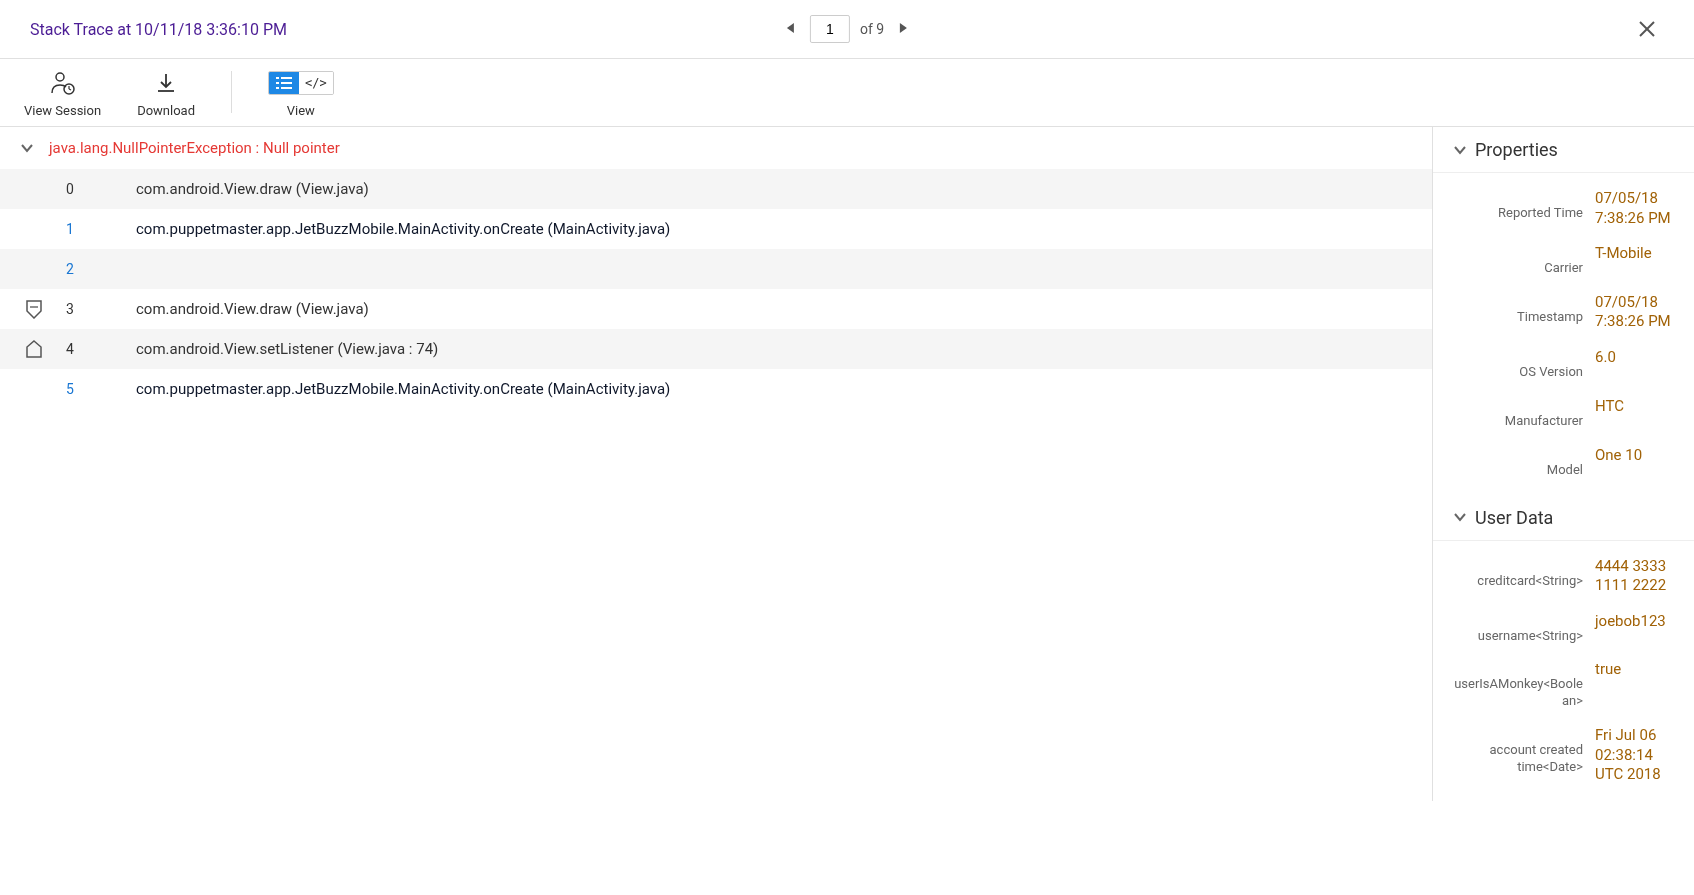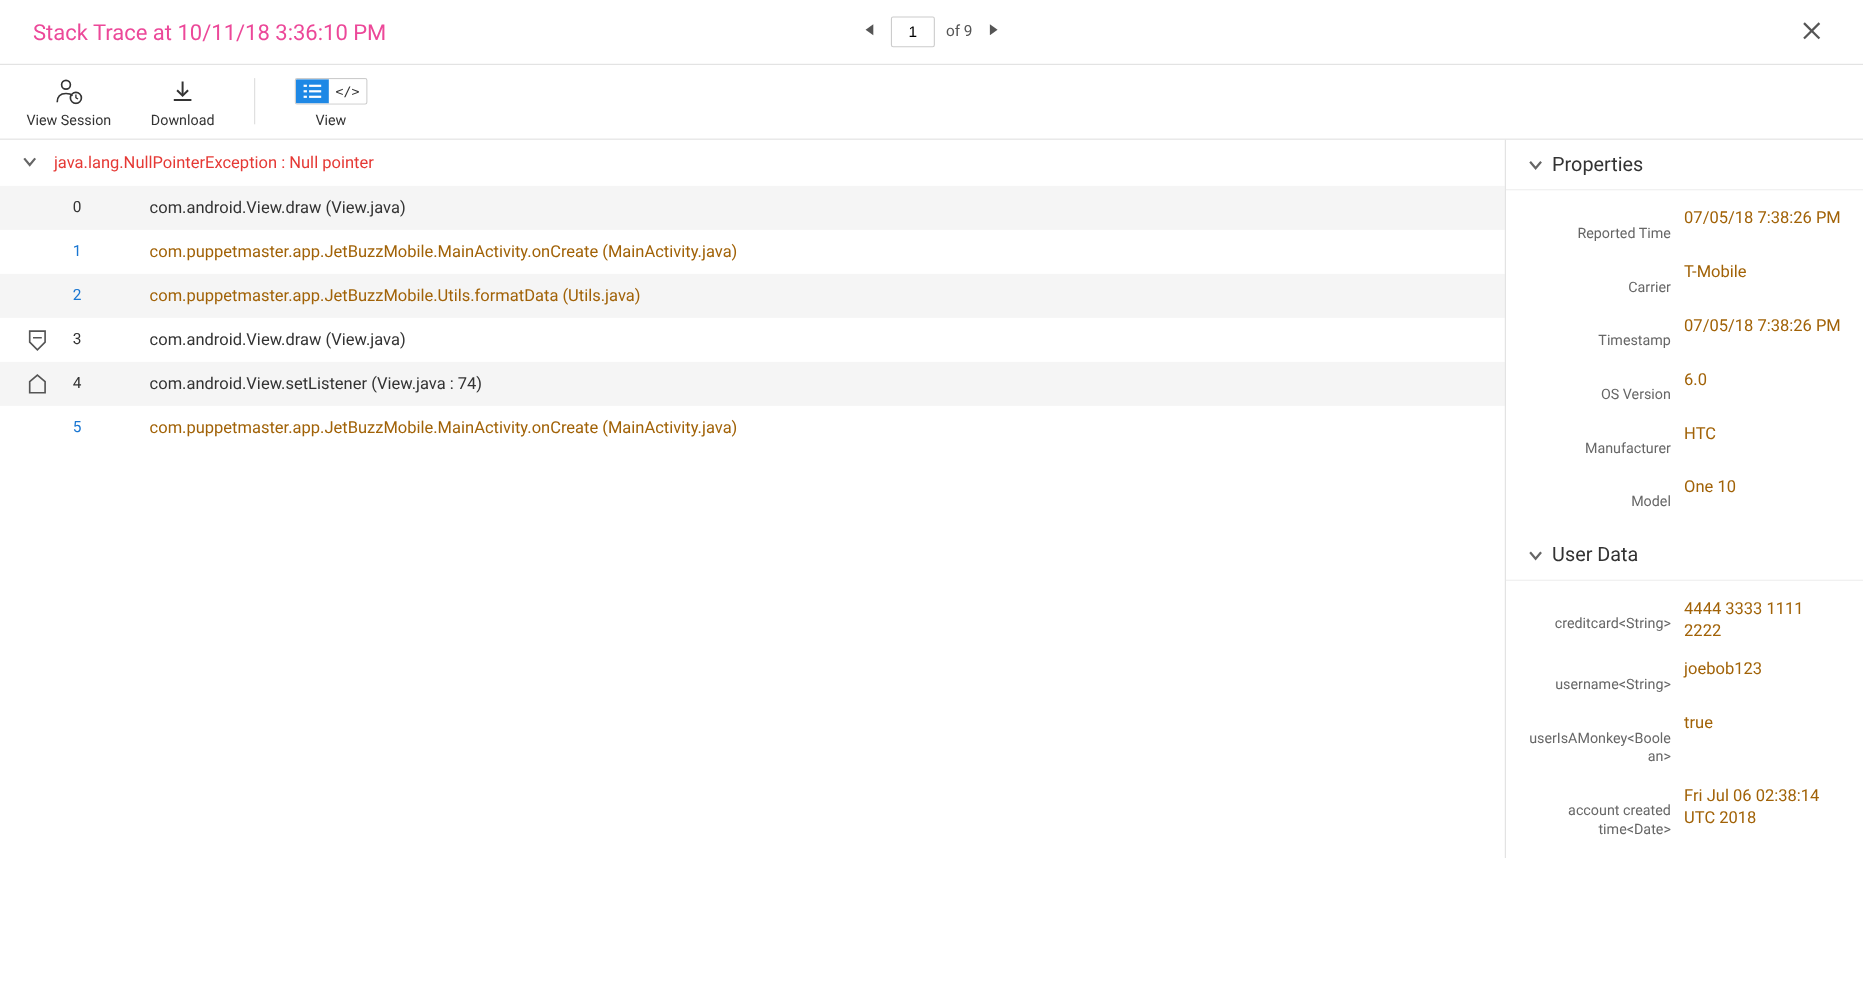--- a/index.html
+++ b/index.html
@@ -12,23 +12,23 @@
     
     
     .header-bar {
       display: flex;
       align-items: center;
       padding: 10px 30px;
       border-bottom: 1px solid #e0e0e0;
       min-height: 54px;
     }
     .header-title {
-      font-size: 20px;
+      font-size: 16px;
       font-weight: 400;
-      color: #ec4899;
+      color: #4c1d95;
     }
     .pagination {
       margin-left: auto;
       margin-right: auto;
       position: absolute;
       left: 50%;
       transform: translateX(-50%);
       display: flex;
       align-items: center;
       gap: 10px;
@@ -110,21 +110,21 @@
     
     
     .main-layout {
       display: flex;
     }
     .stack-area {
       flex: 1;
       min-width: 0;
     }
     .side-panel {
-      width: 326px;
+      width: 262px;
       border-left: 1px solid #e0e0e0;
     }
     
     
     .exception-row {
       display: flex;
       align-items: center;
       padding: 12px 20px;
       gap: 15px;
       cursor: pointer;
@@ -161,21 +161,21 @@
       font-size: 14px;
     }
     .frame-index.link {
       color: #1976d2;
     }
     .frame-text {
       padding-left: 44px;
       font-size: 15px;
     }
     .frame-text.link {
-      color: #a16207;
+      color: #0f172a;
       cursor: pointer;
     }
     
     
     .panel-section-header {
       display: flex;
       align-items: center;
       gap: 8px;
       padding: 12px 20px;
       border-bottom: 1px solid #eee;
@@ -306,21 +306,20 @@
 
       <div class="frame-row">
         <div class="frame-icon-col"></div>
         <div class="frame-index link">1</div>
         <div class="frame-text link">com.puppetmaster.app.JetBuzzMobile.MainActivity.onCreate (MainActivity.java)</div>
       </div>
 
       <div class="frame-row shaded">
         <div class="frame-icon-col"></div>
         <div class="frame-index link">2</div>
-        <div class="frame-text link">com.puppetmaster.app.JetBuzzMobile.Utils.formatData (Utils.java)</div>
       </div>
 
       <div class="frame-row">
         <div class="frame-icon-col">
           <svg width="18" height="20" viewBox="0 0 18 20">
             <path d="M 2 2 L 16 2 L 16 12 L 9 19 L 2 12 Z" fill="none" stroke="#555" stroke-width="1.5"></path>
             <line x1="5" y1="8" x2="13" y2="8" stroke="#555" stroke-width="1.3"></line>
           </svg>
         </div>
         <div class="frame-index">3</div>

